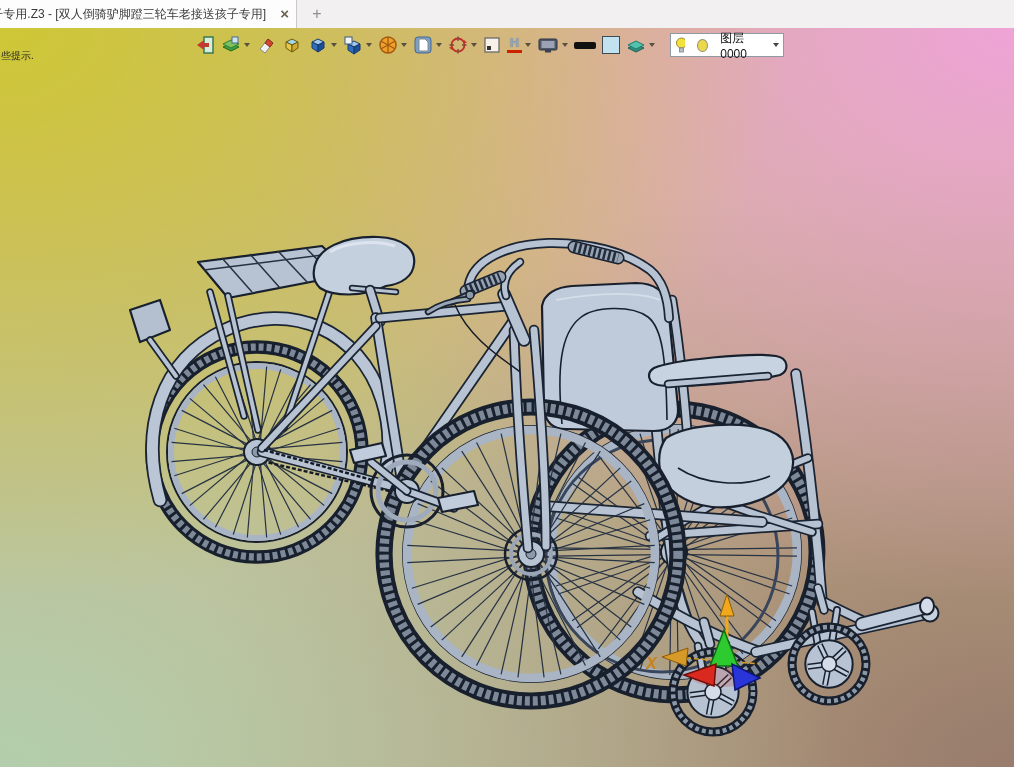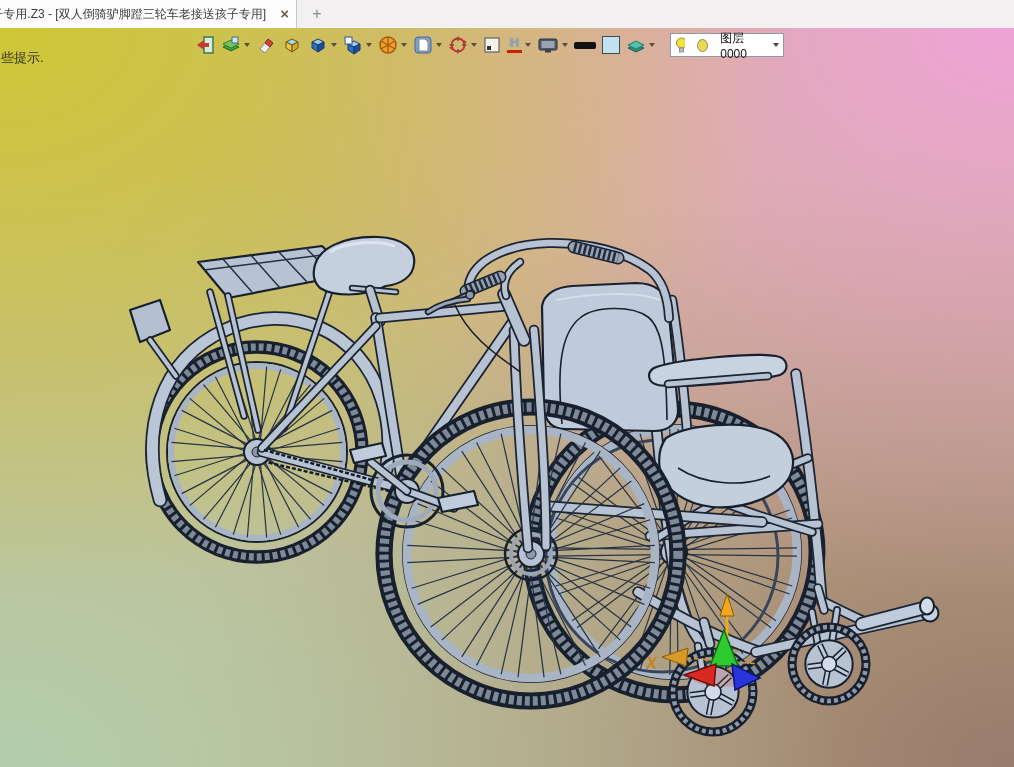--- a/index.html
+++ b/index.html
@@ -19,21 +19,21 @@
 
   
   .viewport{position:absolute;top:28px;left:0;width:1014px;height:739px;
     background:
       radial-gradient(125% 125% at 0% 0%,   rgba(207,200,50,.96) 0%, rgba(207,200,50,0) 62%),
       radial-gradient(125% 125% at 100% 0%, rgba(240,163,218,.96) 0%, rgba(240,163,218,0) 62%),
       radial-gradient(135% 135% at 0% 100%, rgba(178,207,174,.96) 0%, rgba(178,207,174,0) 62%),
       radial-gradient(135% 135% at 100% 100%,rgba(150,121,107,.96) 0%, rgba(150,121,107,0) 62%),
       #c9b489;}
   .scene{position:absolute;top:0;left:0;}
-  .status{position:absolute;left:1px;top:21px;font-size:13px;color:#2d2d20;}
+  .status{position:absolute;left:1px;top:21px;font-size:10px;color:#2d2d20;}
 
   
   .toolbar{position:absolute;top:4px;left:194px;height:26px;display:flex;align-items:center;gap:4px;}
   .tbtn{height:24px;display:flex;align-items:center;padding:0 1px;cursor:pointer;}
   .caret{width:0;height:0;border-left:3.5px solid transparent;border-right:3.5px solid transparent;
        border-top:4.5px solid #5a5040;margin-left:3px;}
   .hwrap{display:flex;flex-direction:column;align-items:center;}
   .hglyph{font-size:13px;font-weight:bold;color:#8ea6c2;line-height:12px;text-shadow:0 0 1px #607890;}
   .hline{width:15px;height:3px;background:#cc2200;margin-top:1px;}
   .lw-swatch{width:22px;height:7px;background:#111;border-radius:2px;}

